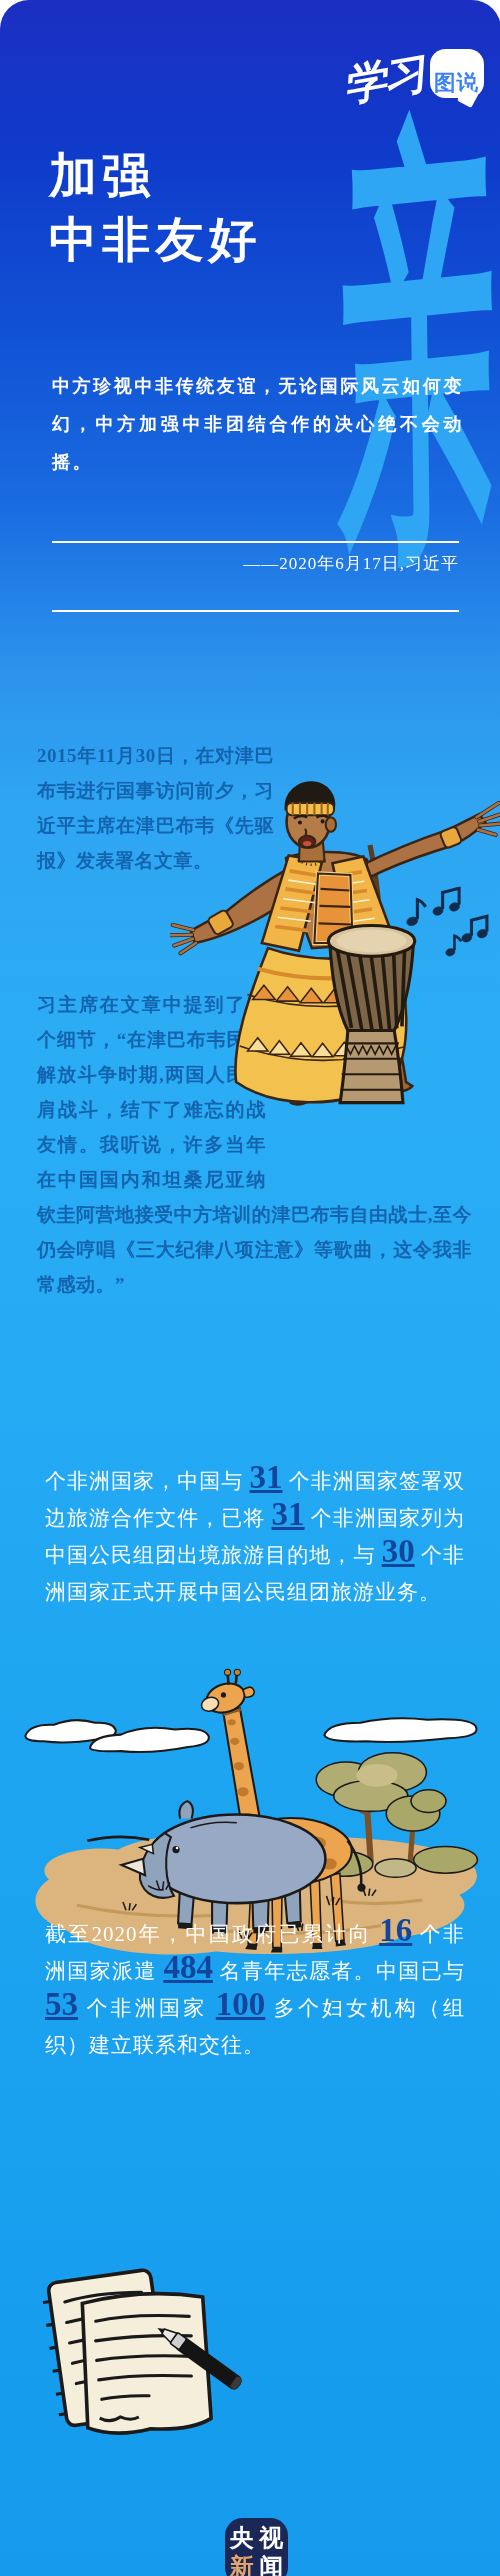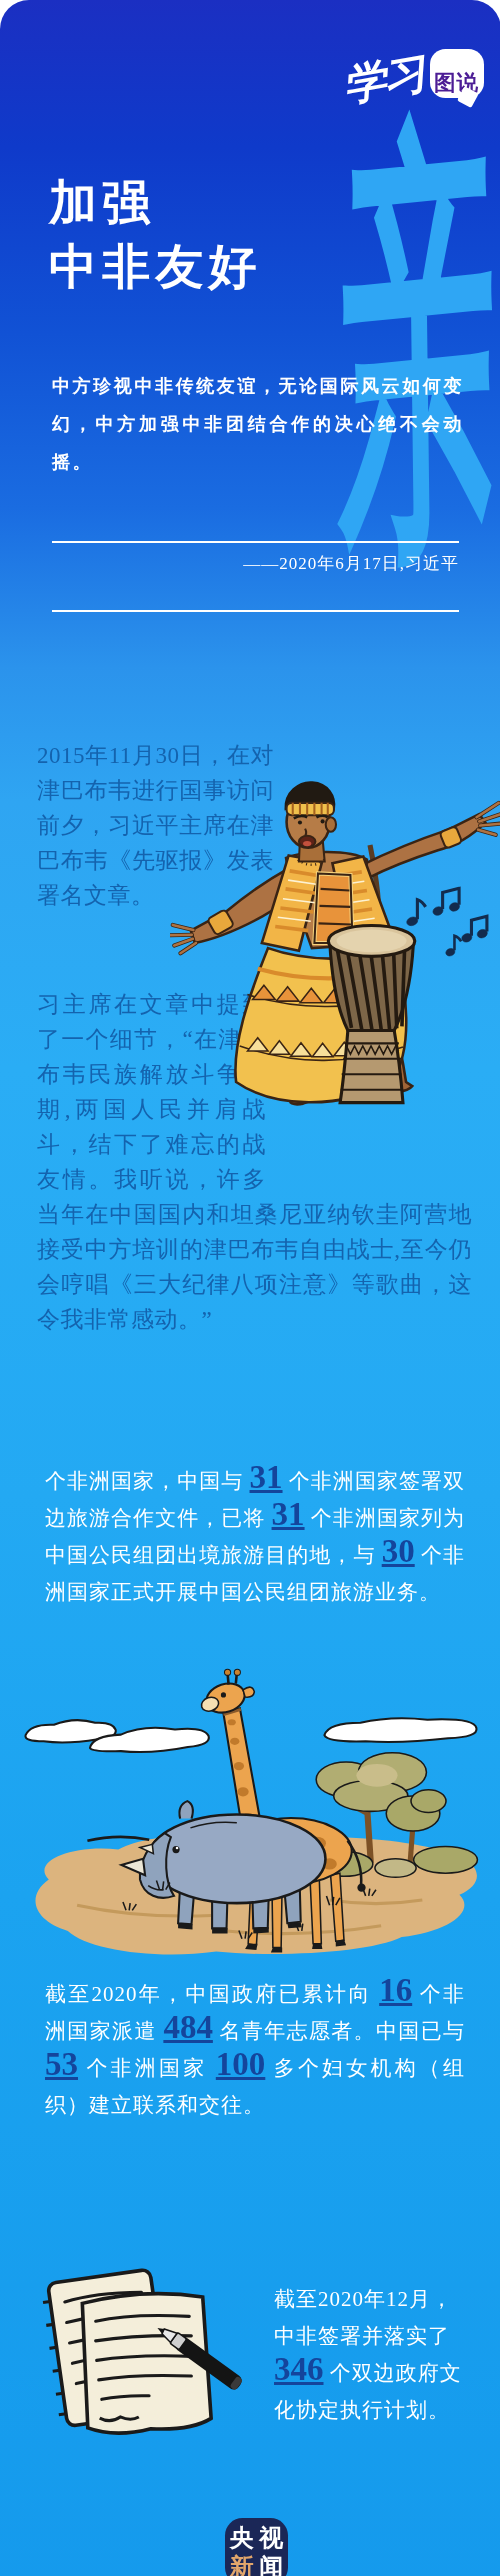--- a/index.html
+++ b/index.html
@@ -20,23 +20,23 @@
     font-family:"Liberation Serif",serif;margin-right:7.2px;margin-top:9.3px;
   }
   .brand-badge{
     position:relative;width:54px;height:49px;background:#fff;border-radius:15.5px;
     display:flex;align-items:center;justify-content:center;
   }
   .brand-badge:after{
     content:"";position:absolute;bottom:-6.2px;right:8.2px;width:15.5px;height:15.5px;
     background:#fff;border-radius:2.1px;transform:rotate(28deg);
   }
-  .brand-badge span{color:#4c1d95;font-size:21.6px;font-weight:700;letter-spacing:1px;margin-top:17px;}
-  
-  .title{position:absolute;left:49px;color:#fff;font-weight:700;letter-spacing:5.2px;line-height:1;margin-top:27px;}
+  .brand-badge span{color:#3b82f6;font-size:21.6px;font-weight:700;letter-spacing:1px;margin-top:17px;}
+  
+  .title{position:absolute;left:49px;color:#fff;font-weight:700;letter-spacing:5.2px;line-height:1;}
   .title.l1{top:152px;font-size:48px;}
   .title.l2{top:216px;font-size:48px;}
   .calligraphy{
     position:absolute;left:334px;top:130px;color:#2fa6f4;font-weight:700;
     font-size:319px;line-height:1;transform:scale(0.5,1.42) rotate(-2deg);
     transform-origin:top left;font-family:"Liberation Serif",serif;
   }
   
   .quote{
     position:absolute;left:52px;top:367px;width:412px;color:#fff;
@@ -45,33 +45,33 @@
   .divider{position:absolute;left:52px;width:407px;height:1.5px;background:#ffffff;}
   .divider.d1{top:541px;}
   .divider.d2{top:610px;}
   .attribution{
     position:absolute;left:52px;top:549px;width:407px;text-align:right;
     color:#fff;font-size:17px;line-height:29px;letter-spacing:1px;
     font-family:"Liberation Serif",serif;
   }
   
   .bodytext{
-    color:#1463ae;font-size:23px;line-height:35px;letter-spacing:0.5px;
-    font-family:"Liberation Serif",serif;font-weight:400;text-align:justify;
+    color:#1463ae;font-size:19px;line-height:35px;letter-spacing:0.5px;
+    font-family:"Liberation Serif",serif;font-weight:700;text-align:justify;
   }
   .para1{position:absolute;left:37px;top:738px;width:237px;}
   .para2{position:absolute;left:37px;top:987px;width:435px;}
   .para2 .wrap-spacer{float:right;width:206px;height:178px;}
   
   .stats{
     color:#ffffff;font-size:21px;line-height:37px;letter-spacing:1px;
     font-family:"Liberation Serif",serif;text-align:justify;
   }
   .stat1{position:absolute;left:45px;top:1463px;width:420px;}
-  .stat2{position:absolute;left:45px;top:1976px;width:420px;}
+  .stat2{position:absolute;left:45px;top:1916px;width:420px;}
   .stat3{position:absolute;left:274px;top:2281px;width:200px;text-align:left;}
   .num{
     font-family:"Liberation Serif",serif;font-weight:700;color:#14459c;
     font-size:33px;line-height:0;letter-spacing:0;text-decoration:underline;
   }
   
   .drummer{position:absolute;left:170px;top:773px;}
   .savanna{position:absolute;left:10.3px;top:1663px;}
   .notebook{position:absolute;left:36px;top:2268px;}
   
@@ -344,23 +344,20 @@
     </g>
     <g transform="rotate(36 330 190)">
       <rect x="255" y="168" width="150" height="30" rx="12" fill="#141414"></rect>
       <rect x="247" y="170" width="22" height="26" rx="4" fill="#cfcfcf" stroke="#141414" stroke-width="3"></rect>
       <path d="M247,172 L222,180 L224,190 L247,194 Z" fill="#e8e8e8" stroke="#141414" stroke-width="3"></path>
       <path d="M222,180 L210,186 L224,190 Z" fill="#141414"></path>
       <rect x="390" y="170" width="14" height="26" rx="6" fill="#3a3a3a"></rect>
     </g>
   </svg>
 
-  <div class="stats stat3">
-    <span>截至2020年12月，中非签署并落实了 </span><span class="num">346</span><span> 个双边政府文化协定执行计划。</span>
-  </div>
 
   <div class="cctv">
     <span>央</span>
     <span>视</span>
     <span class="orange">新</span>
     <span>闻</span>
   </div>
 
 </div>
 

